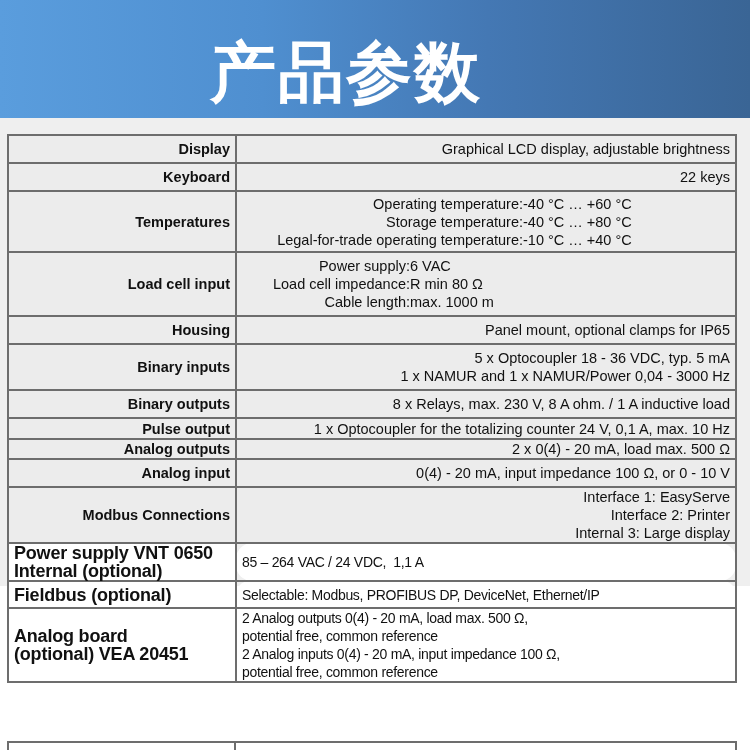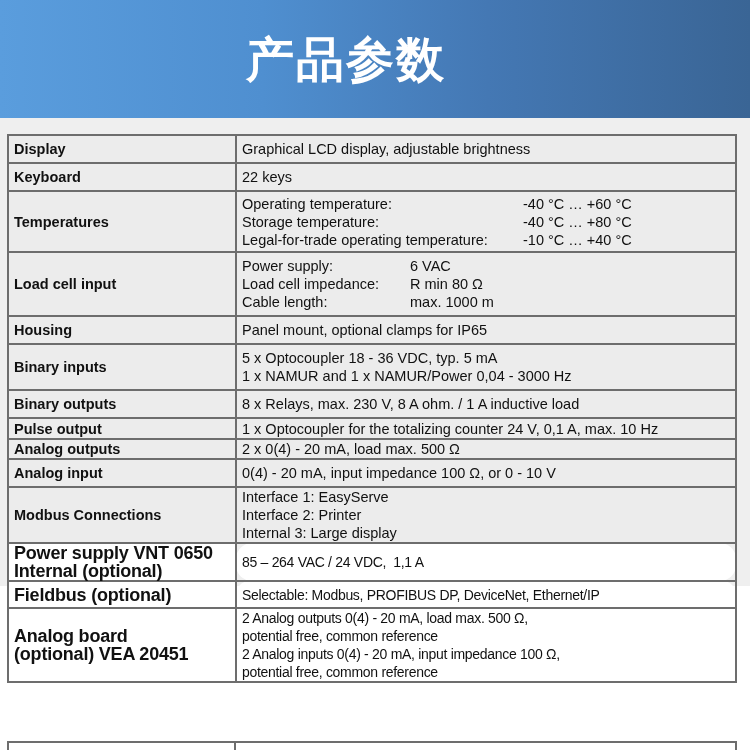--- a/index.html
+++ b/index.html
@@ -8,37 +8,37 @@
     background: #ffffff;
     font-family: "Liberation Sans", "DejaVu Sans", sans-serif;
     color: #111;
   }
   .header {
     position: absolute; left: 0; top: 0; width: 750px; height: 118px;
     background: linear-gradient(90deg, #5a9ddd 0%, #4f8fd0 35%, #4478b4 65%, #3a6595 100%);
   }
   .header-title {
     position: absolute; left: 0; top: 28px; width: 692px; text-align: center;
-    color: #ffffff; font-size: 48px; font-weight: bold; letter-spacing: 2px;
+    color: #ffffff; font-size: 66px; font-weight: bold; letter-spacing: 2px;
     font-family: "DejaVu Sans", sans-serif;
   }
   .panel-gray {
     position: absolute; left: 0; top: 118px; width: 750px; height: 468px;
     background: #efefef;
   }
   .spec-table {
     position: absolute; left: 7px; top: 134px; width: 730px;
     border-collapse: collapse; table-layout: fixed;
     font-size: 14.5px; line-height: 18px;
   }
   .spec-table td {
     border: 2px solid #6d6d6d; padding: 0 5px; vertical-align: middle;
   }
   .spec-table td.label { width: 216px; font-weight: bold; }
-  .spec-table tr.gray td { background: #ececec; }
+  .spec-table tr.gray td { background: #ececec; text-align: right; }
   .spec-table tr.white td { background: #ffffff; }
   .spec-table tr.narrow td.label, .spec-table tr.narrow td.value { font-family: "Liberation Sans", sans-serif; }
   .spec-table tr.narrow td.value { font-size: 14px; letter-spacing: -0.3px; border-radius: 16px; }
   .spec-table tr.narrow td.label { font-size: 18px; letter-spacing: -0.2px; }
   .line { display: block; white-space: nowrap; }
   .kv { display: flex; white-space: nowrap; }
   .kv .k { display: inline-block; }
   .temp .k { width: 281px; }
   .load .k { width: 168px; }
   .table2 {

